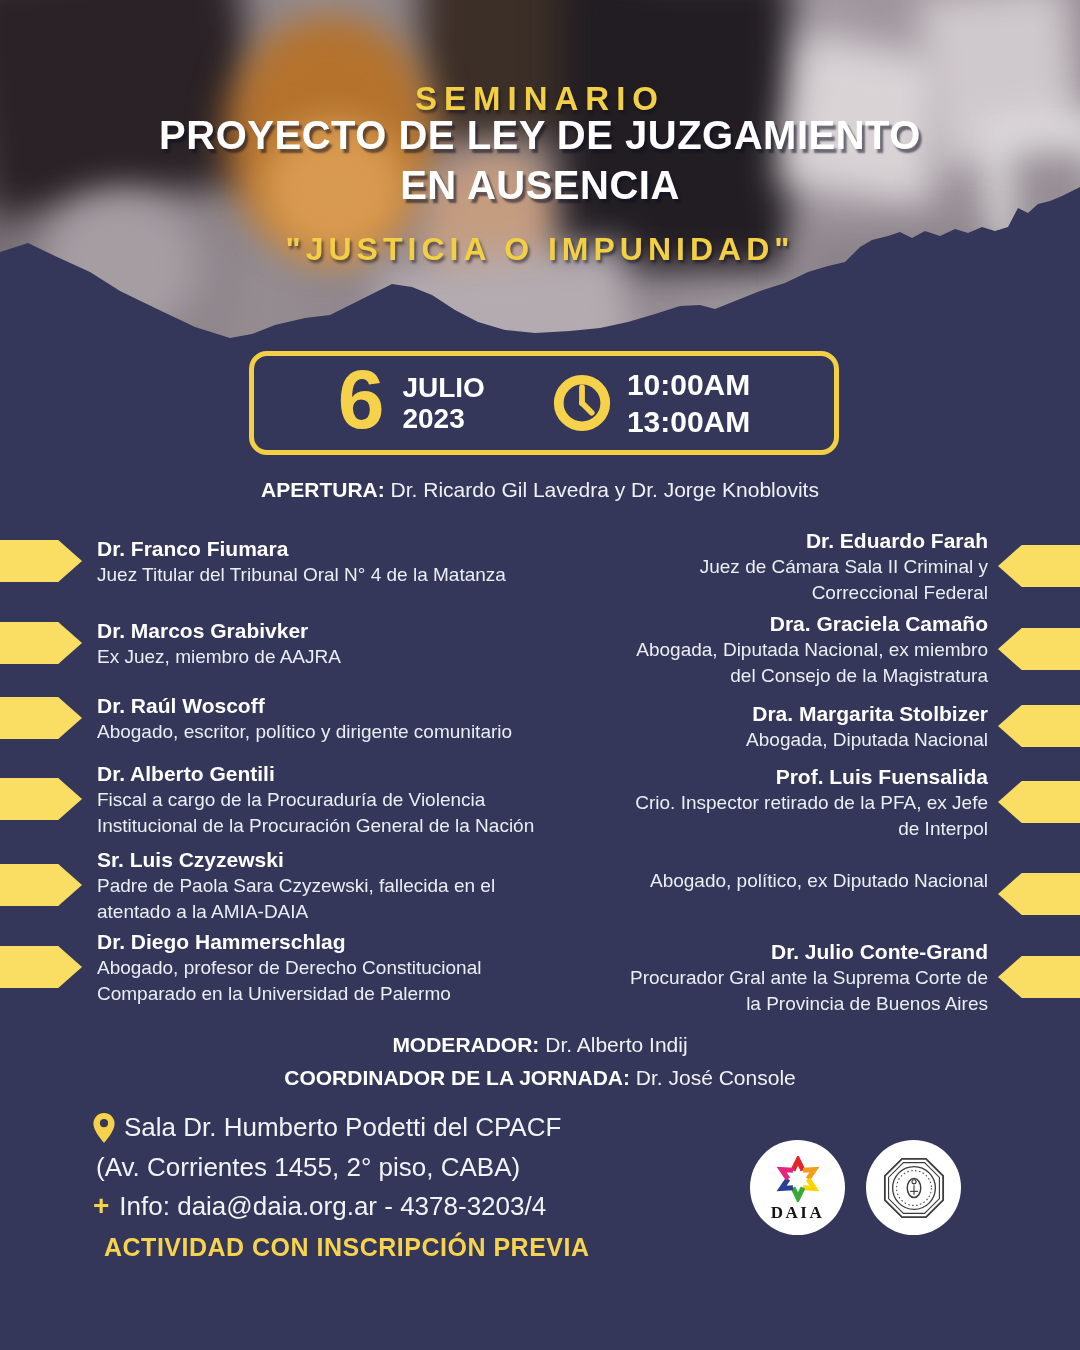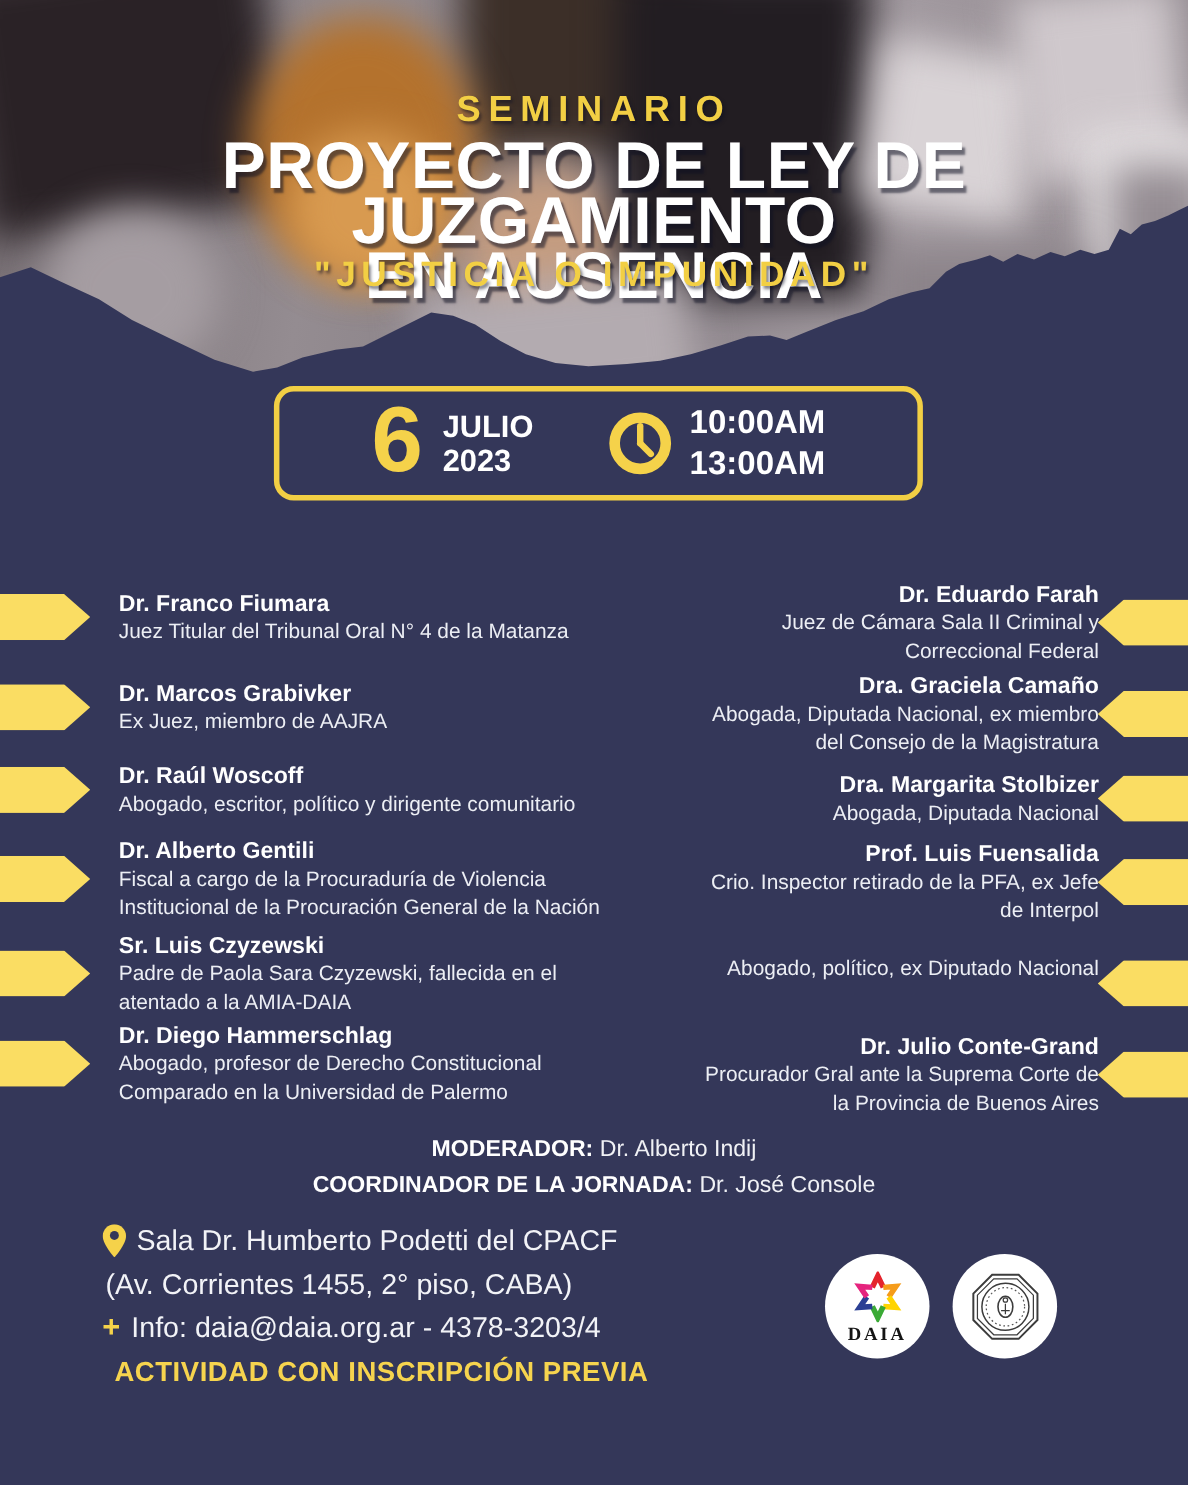--- a/index.html
+++ b/index.html
@@ -10,38 +10,38 @@
   
   .photo{position:absolute;top:0;left:0;width:1080px;height:360px;overflow:hidden;
     background:linear-gradient(100deg,#756d72 0%,#948c91 28%,#847c82 52%,#a29aa0 72%,#8d858b 100%);}
   .blob{position:absolute;filter:blur(18px);}
   
   .torn{position:absolute;top:0;left:0;z-index:2;}
   
   .kicker{position:absolute;z-index:3;top:80px;left:0;right:0;text-align:center;
     font-size:33px;font-weight:700;letter-spacing:7px;color:#f2cf44;
     text-shadow:2px 3px 3px rgba(15,17,35,.55);}
-  .title{position:absolute;z-index:3;top:126px;left:0;right:0;text-align:center;
-    font-size:60px;font-weight:700;color:#ffffff;line-height:50px;letter-spacing:.5px;
+  .title{position:absolute;z-index:3;top:110px;left:0;right:0;text-align:center;
+    font-size:40px;font-weight:700;color:#ffffff;line-height:50px;letter-spacing:.5px;
     text-shadow:3px 4px 2px rgba(15,17,35,.55);}
   .subtitle{position:absolute;z-index:3;top:231px;left:0;right:0;text-align:center;
     font-size:32px;font-weight:700;letter-spacing:5px;color:#f2cf44;
     text-shadow:2px 3px 3px rgba(15,17,35,.55);}
   
   .datebox{position:absolute;z-index:3;left:249px;top:351px;width:580px;height:94px;
     border:5px solid #f2cf44;border-radius:18px;display:flex;align-items:center;justify-content:center;}
   .day{font-size:84px;font-weight:700;color:#f5d24a;line-height:84px;margin-top:-8px;}
   .monthyear{font-size:28px;font-weight:700;color:#fff;line-height:31px;margin-left:18px;text-align:left;}
   .clockwrap{margin-left:66px;display:flex;align-items:center;}
   .times{font-size:30px;font-weight:700;color:#fff;line-height:37px;margin-left:14px;text-align:left;}
   
   .centerline{position:absolute;left:0;right:0;text-align:center;color:#f0f1f5;font-size:21px;}
   .centerline b{color:#ffffff;font-weight:700;}
   
-  .spk{position:absolute;margin-left:11px;}
+  .spk{position:absolute;}
   .spk .n{font-size:21px;font-weight:700;color:#ffffff;line-height:27px;}
   .spk .r{font-size:19px;color:#eceef4;line-height:26px;}
   .spk.lft{left:97px;width:455px;text-align:left;}
   .spk.rgt{left:628px;width:360px;text-align:right;}
   .rib{position:absolute;width:82px;height:42px;background:#fadd63;}
   .rib.l{left:0;clip-path:polygon(0 0,71% 0,100% 50%,71% 100%,0 100%);}
   .rib.r{right:0;clip-path:polygon(29% 0,100% 0,100% 100%,29% 100%,0 50%);}
   
   .vrow{position:absolute;display:flex;align-items:center;color:#f2f3f7;font-size:26px;}
   .vrow .plus{color:#f5d24a;font-weight:700;font-size:28px;margin-right:10px;}
@@ -99,20 +99,24 @@
         <line x1="32" y1="32" x2="32" y2="16" stroke="#f5d24a" stroke-width="6" stroke-linecap="round"></line>
         <line x1="32" y1="32" x2="42" y2="42" stroke="#f5d24a" stroke-width="6" stroke-linecap="round"></line>
       </svg>
       <div class="times">
         <div>10:00AM</div>
         <div>13:00AM</div>
       </div>
     </div>
   </div>
 
+  <div class="centerline" style="top:478px;">
+    <b>APERTURA:</b>
+    <span>Dr. Ricardo Gil Lavedra y Dr. Jorge Knoblovits</span>
+  </div>
 
   <div class="rib l" style="top:540px;"></div>
   <div class="rib l" style="top:622px;"></div>
   <div class="rib l" style="top:697px;"></div>
   <div class="rib l" style="top:778px;"></div>
   <div class="rib l" style="top:864px;"></div>
   <div class="rib l" style="top:946px;"></div>
   <div class="rib r" style="top:545px;"></div>
   <div class="rib r" style="top:628px;"></div>
   <div class="rib r" style="top:705px;"></div>

